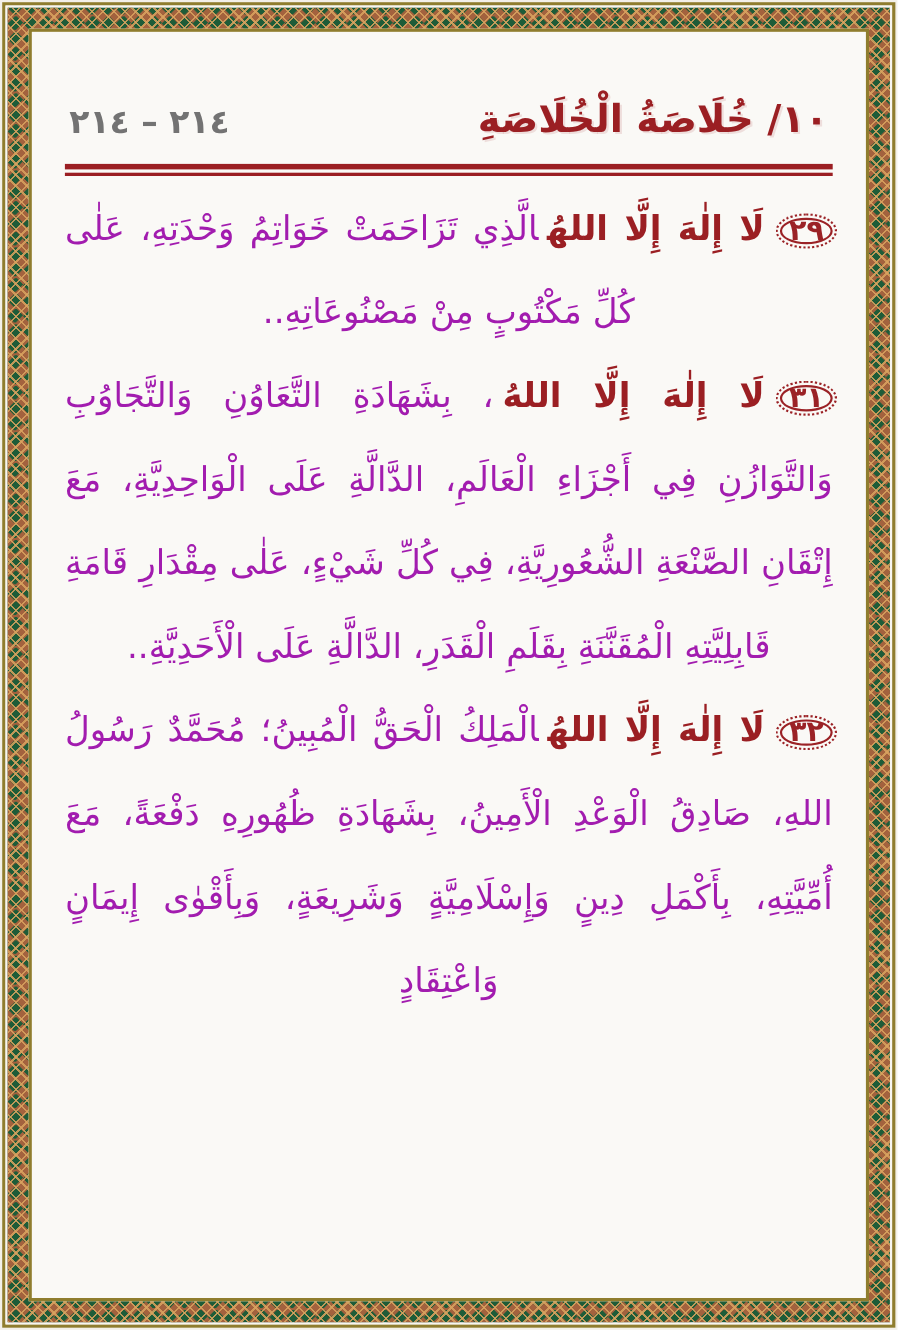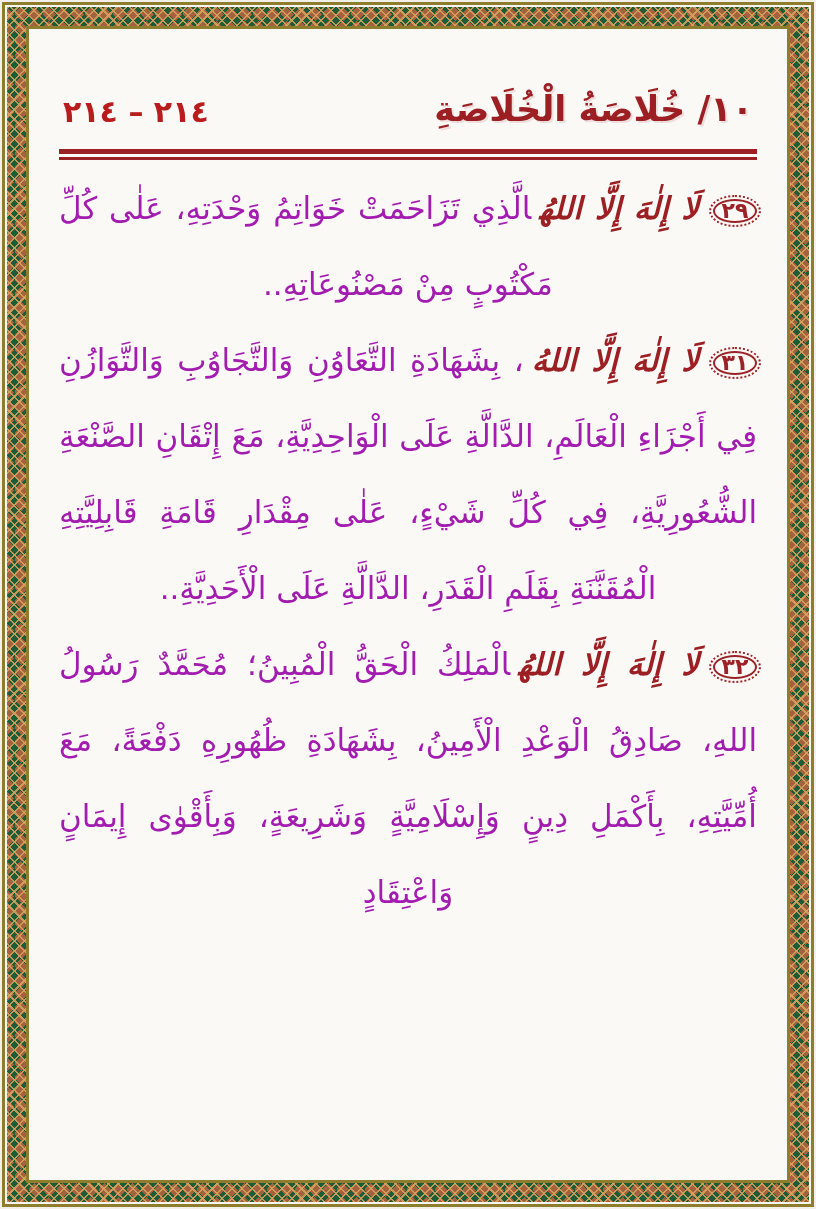--- a/index.html
+++ b/index.html
@@ -22,38 +22,38 @@
   .frame-d { width:100%; height:100%; border:3px solid #8f7d2e; background:#faf9f6; }
   .content { width:100%; height:100%; padding:16px 30px 6px 30px; overflow:hidden;
              background:#faf9f6; direction:rtl; }
 
   
   .header { display:flex; justify-content:space-between; align-items:flex-end;
             margin-top:30px; padding:0 4px; }
   .page-ref { color:#9b1f23; font-weight:bold; font-size:30px; letter-spacing:2px; }
   .page-title { color:#9b1f23; font-weight:bold; font-size:35px;
                 text-shadow:2px 2px 0 rgba(155,31,35,0.12);text-align:right; }
-  .page-ref-ghost { color:#b91c1c; font-weight:bold; font-size:30px; letter-spacing:2px;margin-top:19px; }
+  .page-ref-ghost { color:#737373; font-weight:bold; font-size:30px; letter-spacing:2px;margin-top:19px; }
 
   .rule { margin-top:20px; border-top:5px solid #9b1f23; border-bottom:3px solid #9b1f23;
           height:11px; }
 
   
   .scripture { margin-top:10px; font-size:31px; color:#191919; line-height:76px;
                text-align:justify; text-align-last:center; }
   .entry { margin:0; }
   .num-badge {
     display:inline-flex; align-items:center; justify-content:center;
     min-width:44px; height:24px; padding:0 6px;
     border:2px solid #9b2226; border-radius:50%;
     outline:2px dotted #9b2226; outline-offset:2px;
-    color:#9b2226; font-size:22px; font-weight:bold;
+    color:#9b2226; font-size:26px; font-weight:bold;
     margin-left:14px; vertical-align:middle; line-height:1;
   }
-  .shahada { color:#9b1f23; font-weight:bold; margin-left:8px;font-style:italic; }
+  .shahada { color:#9b1f23; font-weight:bold; margin-left:8px; }
   .body-text { color:#a21caf; }
 </style>
 </head>
 <body>
 
 <div class="frame-a">
   <div class="frame-b">
     <div class="frame-c">
       <div class="frame-band">
         <div class="frame-d">

